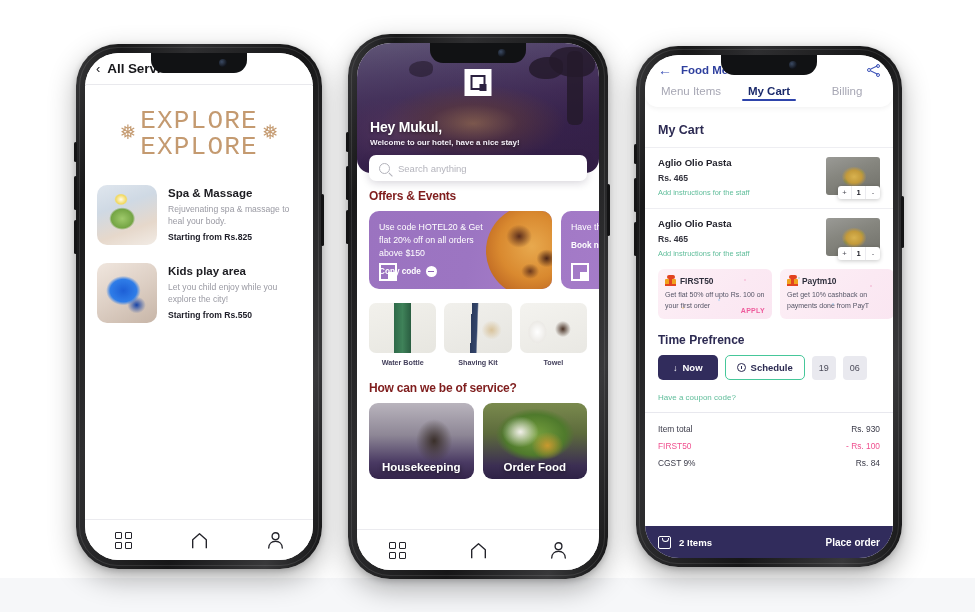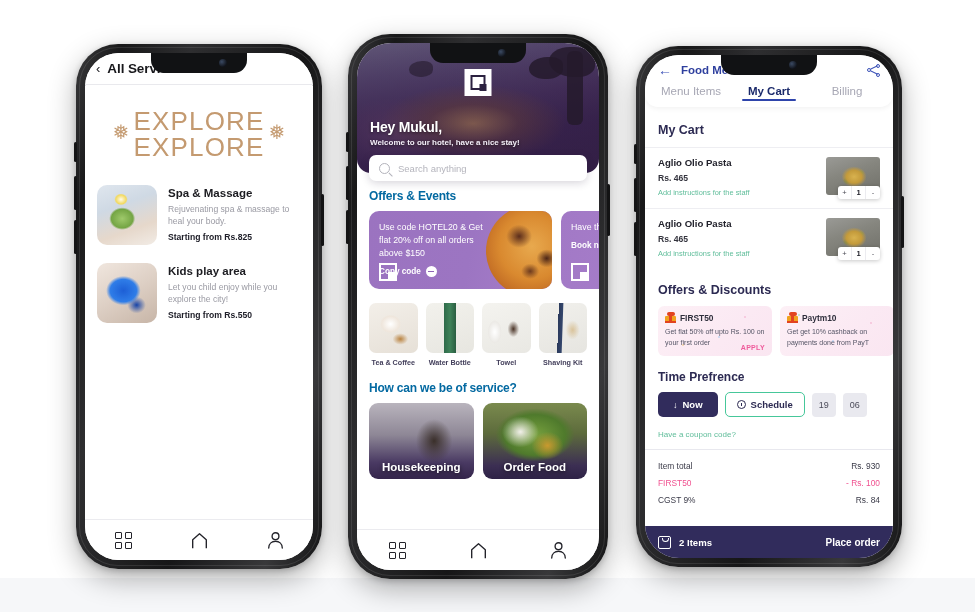--- a/index.html
+++ b/index.html
@@ -61,21 +61,21 @@
   .p1-header{
     position:relative; height:32px; display:flex; align-items:center;
     padding-left:11px; border-bottom:1px solid #e9e9ed; background:#fff; z-index:30;
   }
   .p1-back{ font-size:13px; color:#1b1b1f; margin-right:7px; line-height:1; }
   .p1-title{ font-size:13.5px; font-weight:700; color:#17171b; letter-spacing:-.1px;}
   .p1-body{ position:absolute; top:33px; left:0; right:0; bottom:41px; overflow:hidden; background:#fff;}
   .explore-wrap{ padding:22px 10px 10px; display:flex; align-items:center; justify-content:center; gap:4px;}
   .flourish{ color:#c49a70; font-size:20px; line-height:1; transform:translateY(-2px); }
   .explore-hd{
-    text-align:center; font-family:Liberation Sans, sans-serif; color:#c49a70;
+    text-align:center; font-family:Liberation Mono, monospace; color:#c49a70;
     letter-spacing:1.2px; line-height:1.0;
   }
   .explore-hd .l1{ font-size:26px; display:block; }
   .explore-hd .l2{ font-size:26px; display:block; }
 
   .svc-list{ padding:6px 12px 0; }
   .svc{ display:flex; gap:11px; padding:9px 0; align-items:flex-start; }
   .svc-thumb{
     width:60px; height:60px; border-radius:10px; flex:none;
     background-size:cover; background-position:center;
@@ -154,21 +154,21 @@
   .searchbar{
     position:absolute; left:12px; right:12px; top:112px; height:26px; background:#fff;
     border-radius:7px; display:flex; align-items:center; padding:0 10px; gap:8px;
     box-shadow:0 2px 8px rgba(30,18,48,.18); z-index:12;
   }
   .mag{ width:11px;height:11px;border:1.4px solid #b3b3bb;border-radius:50%; position:relative; flex:none;}
   .mag::after{content:"";position:absolute;right:-4px;bottom:-3px;width:5px;height:1.4px;background:#b3b3bb;transform:rotate(45deg);}
   .search-ph{ font-size:9.5px; color:#b5b5bd; }
 
   .p2-body{ position:absolute; top:130px; left:0; right:0; bottom:41px; padding:16px 0 0;}
-  .sec-title{ font-size:12px; font-weight:700; color:#0369a1; padding:0 12px 8px; letter-spacing:-.2px;}
+  .sec-title{ font-size:12px; font-weight:700; color:#7f1d1d; padding:0 12px 8px; letter-spacing:-.2px;}
   .offer-row{ display:flex; gap:9px; padding-left:12px; }
   .offer-card{
     flex:none; width:183px; height:78px; border-radius:10px; position:relative; overflow:hidden;
     background:linear-gradient(100deg,#9b73c0 0%,#9c75c2 55%,#a87fca 100%);
     padding:10px 10px 0 10px;
   }
   .offer-card .pizza{
     position:absolute; right:-26px; top:-6px; width:92px; height:92px; border-radius:50%;
     background:
       radial-gradient(20% 18% at 36% 34%, #5b2d1c 0%, rgba(91,45,28,0) 70%),
@@ -439,34 +439,30 @@
             <div class="offer-txt">Have th Dive fr experie</div>
             <div class="offer-cta">
               <span>Book no</span>
             </div>
             <div class="offer-logo"></div>
           </div>
         </div>
 
         <div class="amen-row">
           <div class="amen">
-            <div class="amen-img a1"></div>
-            <div class="amen-lab">Tea &amp; Coffee</div>
-          </div>
-          <div class="amen">
             <div class="amen-img a2"></div>
             <div class="amen-lab">Water Bottle</div>
+          </div>
+          <div class="amen">
+            <div class="amen-img a4"></div>
+            <div class="amen-lab">Shaving Kit</div>
           </div>
           <div class="amen">
             <div class="amen-img a3"></div>
             <div class="amen-lab">Towel</div>
-          </div>
-          <div class="amen">
-            <div class="amen-img a4"></div>
-            <div class="amen-lab">Shaving Kit</div>
           </div>
         </div>
 
         <div class="sec-title" style="padding-top:14px;">How can we be of service?</div>
 
         <div class="serve-row">
           <div class="serve s1">
             <span class="serve-lab">Housekeeping</span>
           </div>
           <div class="serve s2">
@@ -556,21 +552,20 @@
           <div class="ci-thumbwrap">
             <div class="ci-thumb"></div>
             <div class="qty">
               <span>+</span>
               <span class="num">1</span>
               <span>-</span>
             </div>
           </div>
         </div>
 
-        <div class="od-hd">Offers &amp; Discounts</div>
         <div class="od-row">
           <div class="od-card">
             <div class="conf" style="left:14px;top:6px;background:#7ad1b0;"></div>
             <div class="conf" style="left:86px;top:10px;background:#f2a0c4;"></div>
             <div class="conf" style="left:60px;top:30px;background:#8fc6f0;"></div>
             <div class="conf" style="left:24px;top:38px;background:#f3c270;"></div>
             <div class="od-top">
               <span class="gift">
                 <i class="bx"></i>
                   <i class="bx2"></i>

